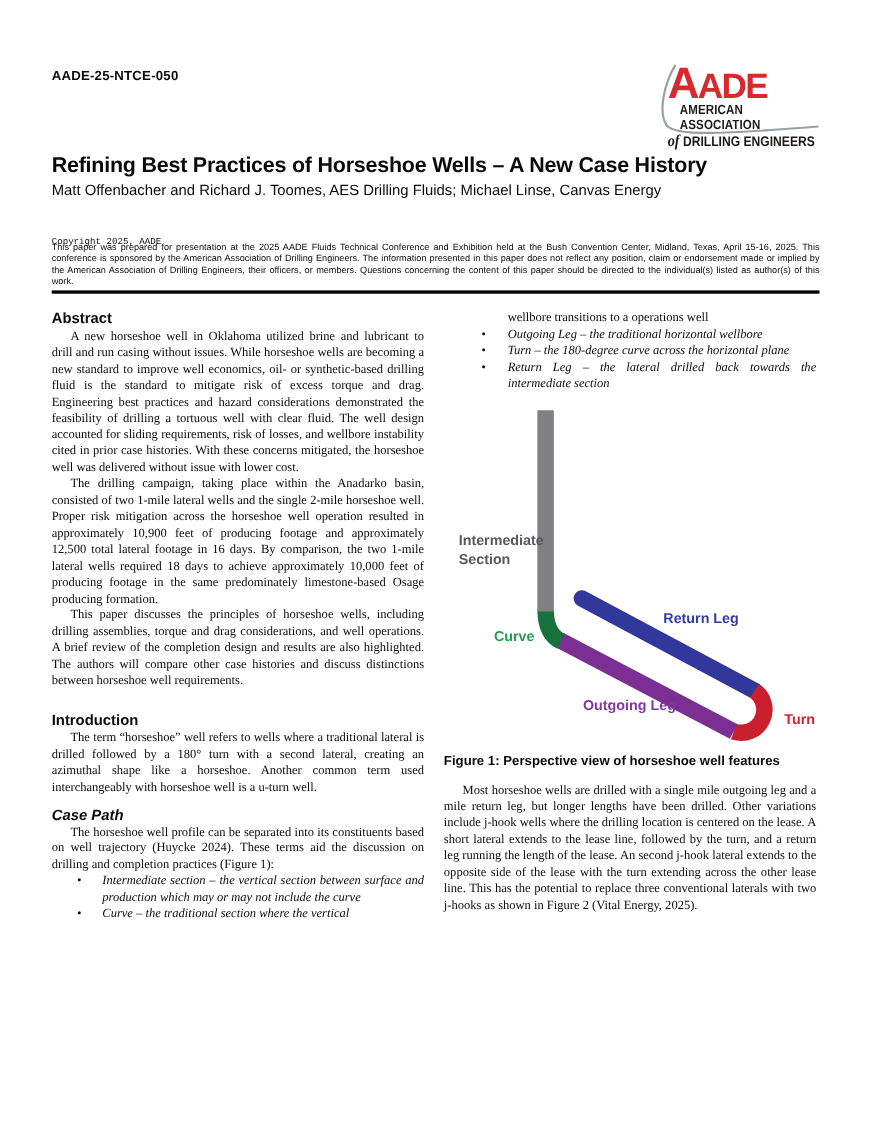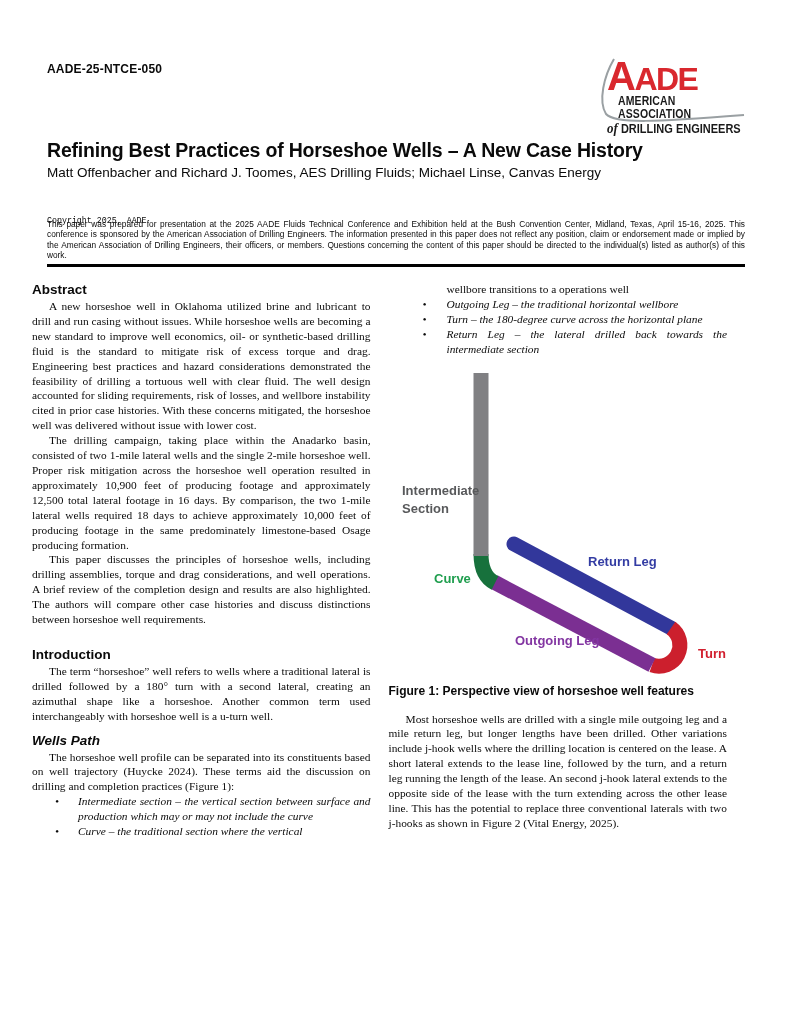--- a/index.html
+++ b/index.html
@@ -52,21 +52,21 @@
     font-family: Liberation Mono, monospace; font-size: 8.3px;
   }
   .disclaimer {
     position: absolute; left: 47px; top: 219px; width: 698px;
     font-family: "Liberation Sans", sans-serif; font-size: 8.3px;
     line-height: 10.4px; text-align: justify;
   }
   .rule { position: absolute; left: 47px; top: 264px; width: 698px; height: 2.5px; background: #000; }
   
   .columns {
-    position: absolute; left: 32px; top: 282px; width: 698px;
+    position: absolute; left: 47px; top: 282px; width: 698px;
     display: flex; gap: 18px;
   }
   .col { width: 338.5px; }
   h2.sec {
     font-family: "Liberation Sans", sans-serif; font-weight: bold;
     font-size: 13.5px; margin: 0 0 2px 0;
   }
   h2.sec.gap { margin-top: 20px; }
   h3.subsec {
     font-family: "Liberation Sans", sans-serif; font-weight: bold; font-style: italic;
@@ -123,21 +123,21 @@
 
   <div class="col col-left">
     <h2 class="sec">Abstract</h2>
     <p class="body">A new horseshoe well in Oklahoma utilized brine and lubricant to drill and run casing without issues. While horseshoe wells are becoming a new standard to improve well economics, oil- or synthetic-based drilling fluid is the standard to mitigate risk of excess torque and drag. Engineering best practices and hazard considerations demonstrated the feasibility of drilling a tortuous well with clear fluid. The well design accounted for sliding requirements, risk of losses, and wellbore instability cited in prior case histories. With these concerns mitigated, the horseshoe well was delivered without issue with lower cost.</p>
     <p class="body">The drilling campaign, taking place within the Anadarko basin, consisted of two 1-mile lateral wells and the single 2-mile horseshoe well. Proper risk mitigation across the horseshoe well operation resulted in approximately 10,900 feet of producing footage and approximately 12,500 total lateral footage in 16 days. By comparison, the two 1-mile lateral wells required 18 days to achieve approximately 10,000 feet of producing footage in the same predominately limestone-based Osage producing formation.</p>
     <p class="body">This paper discusses the principles of horseshoe wells, including drilling assemblies, torque and drag considerations, and well operations. A brief review of the completion design and results are also highlighted. The authors will compare other case histories and discuss distinctions between horseshoe well requirements.</p>
 
     <h2 class="sec gap">Introduction</h2>
     <p class="body">The term “horseshoe” well refers to wells where a traditional lateral is drilled followed by a 180° turn with a second lateral, creating an azimuthal shape like a horseshoe. Another common term used interchangeably with horseshoe well is a u-turn well.</p>
 
-    <h3 class="subsec">Wells Path</h3>
+    <h3 class="subsec">Case Path</h3>
     <p class="body">The horseshoe well profile can be separated into its constituents based on well trajectory (Huycke 2024). These terms aid the discussion on drilling and completion practices (Figure 1):</p>
     <ul class="blist">
       <li><span>Intermediate section – the vertical section between surface and production which may or may not include the curve</span></li>
       <li><span>Curve – the traditional section where the vertical</span></li>
     </ul>
   </div>
 
   <div class="col col-right">
     <div class="hang">wellbore transitions to a operations well</div>
     <ul class="blist">

